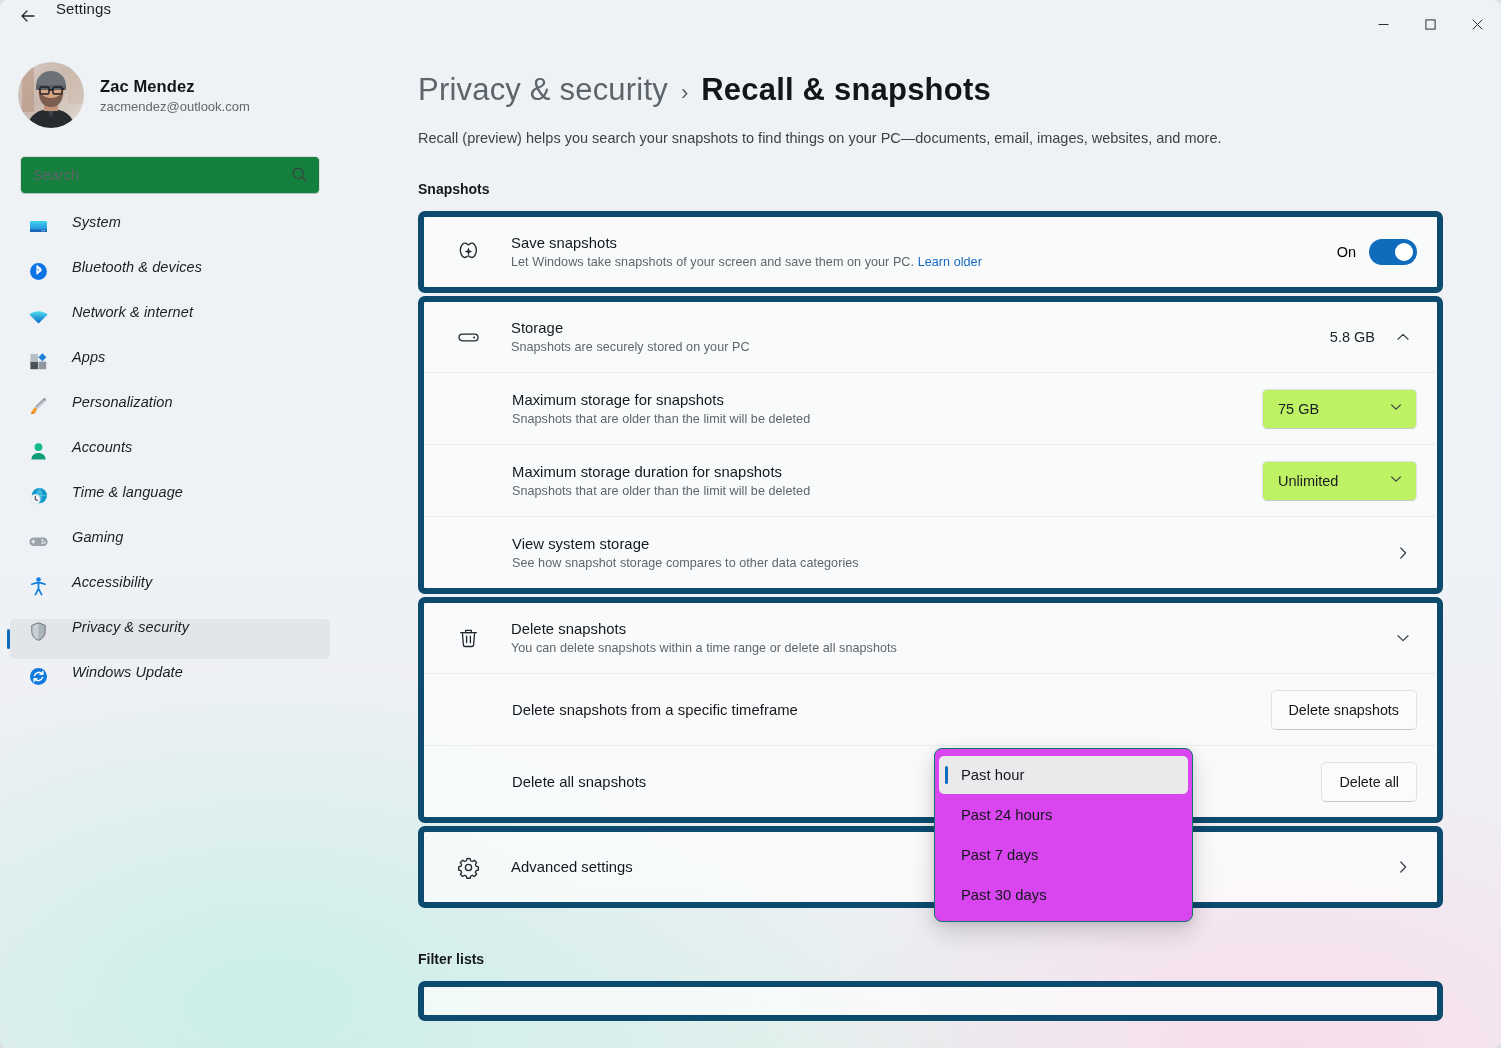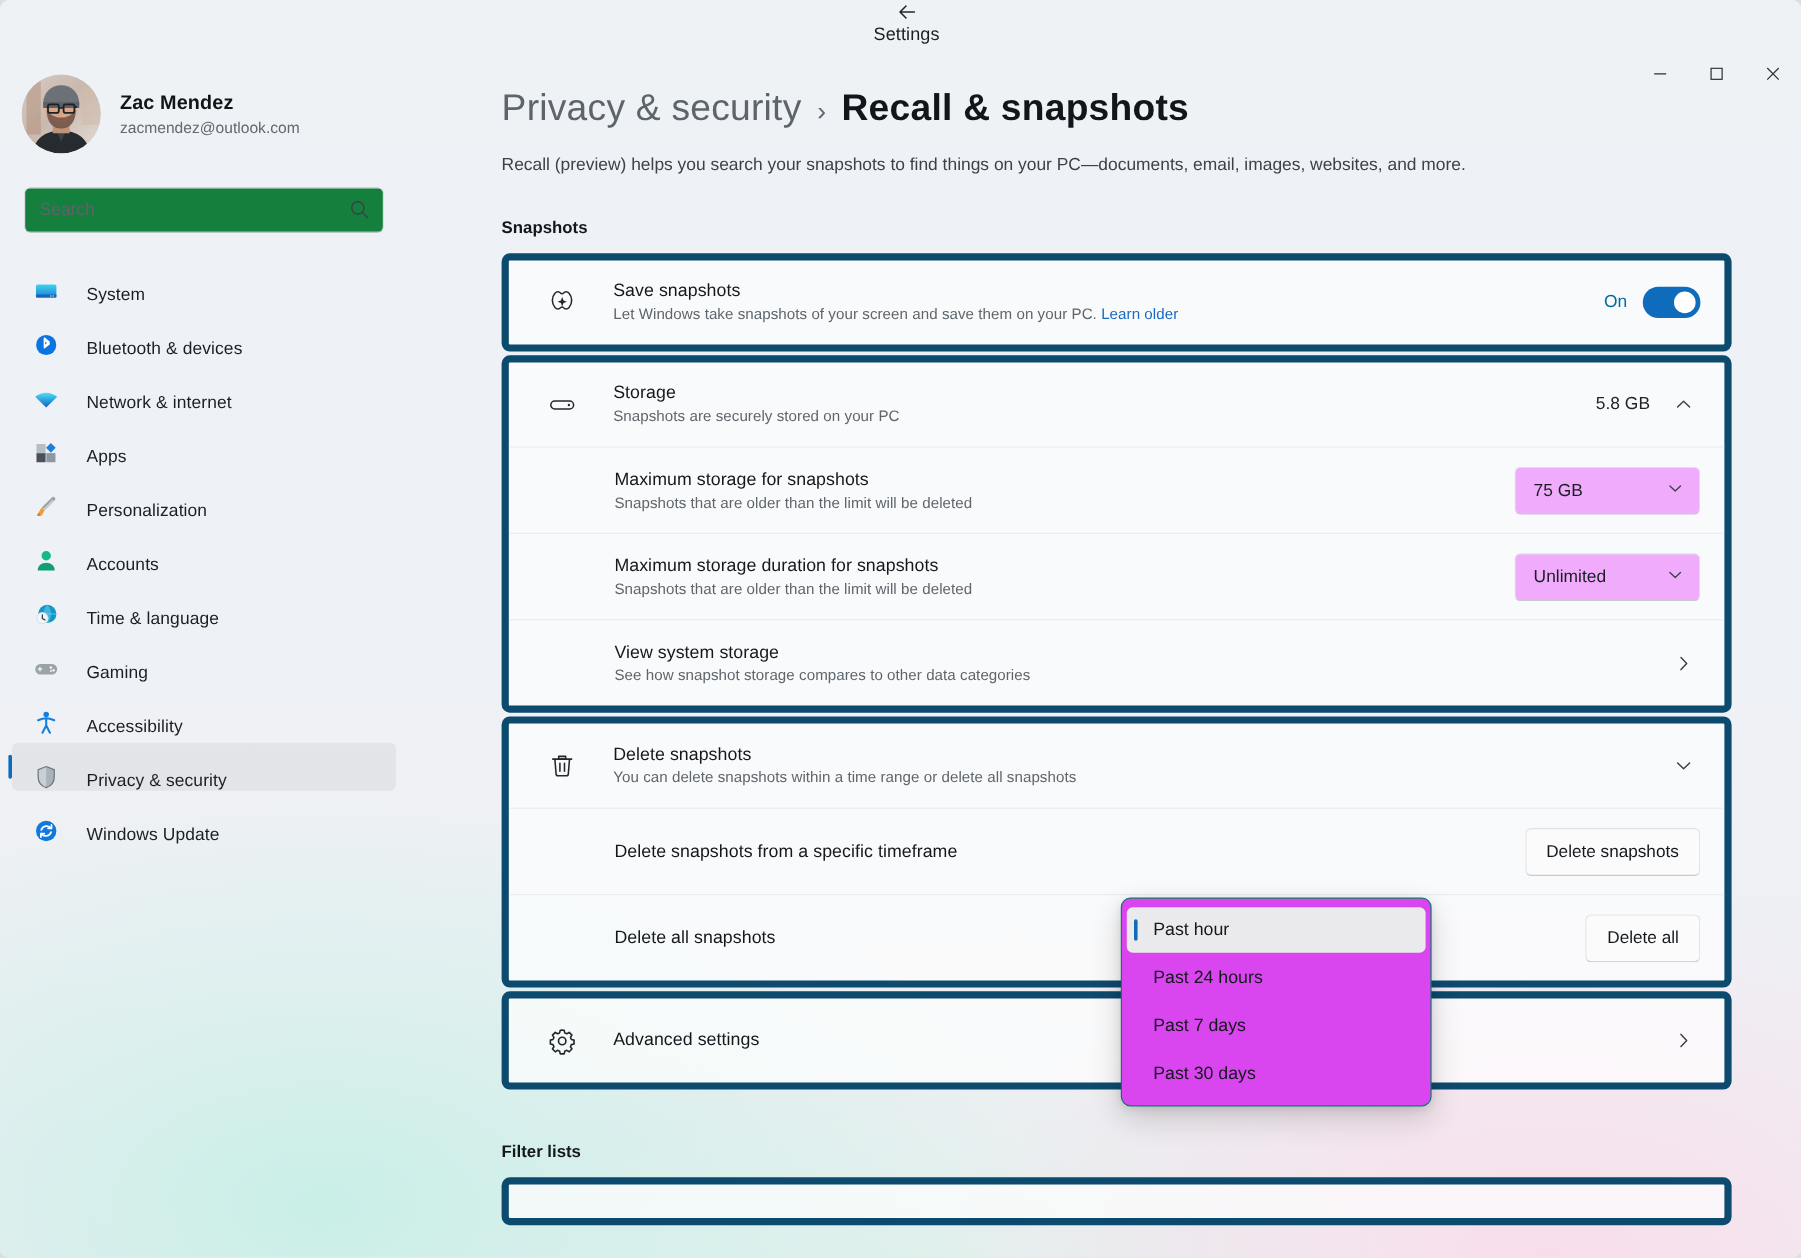--- a/index.html
+++ b/index.html
@@ -29,23 +29,22 @@
       radial-gradient(800px 460px at 86% 100%, rgba(255,205,226,0.50), rgba(255,205,226,0) 62%),
       radial-gradient(700px 420px at 52% 104%, rgba(200,245,225,0.35), rgba(200,245,225,0) 60%),
       linear-gradient(180deg, #eef2f5 0%, #eef1f5 55%, #f0eef3 100%);
     pointer-events: none;
   }
 
   
   #titlebar {
     position: absolute; left: 0; top: 0;
     width: 1501px; height: 48px;
-    display: flex; align-items: center;
+    display: flex; align-items: flex-start;
     z-index: 30;
-    flex-direction: column;
   }
   .back-btn {
     width: 36px; height: 32px;
     margin-left: 10px;
     display: flex; align-items: center; justify-content: center;
     border-radius: 5px;
     color: #23272b;
   }
   .win-title {
     font-size: 15px; color: #1b1f23;
@@ -98,24 +97,25 @@
     padding: 0 34px 0 12px; width: 100%; height: 100%;
   }
   #search-input::placeholder { color: #5d646a; }
   .search-icon { position: absolute; right: 11px; top: 9px; color: #3a4046; }
 
   #nav { margin-top: 20px; padding: 0 10px 0 10px; }
   .nav-item {
     position: relative;
     height: 40px;
     margin: 5px 0;
-    display: flex; align-items: flex-end;
+    display: flex; align-items: flex-start;
     border-radius: 5px;
     padding-left: 16px;
     cursor: default;
+    font-style: italic;
   }
   .nav-item.active { background: rgba(0,0,0,0.047); }
   .nav-item.active::before {
     content: "";
     position: absolute; left: -3px; top: 10px;
     width: 3px; height: 20px;
     background: #0f6cbd; border-radius: 2px;
   }
   .nav-ico {
     width: 24px; height: 24px; flex: none;
@@ -180,35 +180,35 @@
   .row-sub { font-size: 12.6px; color: #5e666c; margin-top: 4px; letter-spacing: 0.05px; }
   .row-sub a { color: #1668c1; text-decoration: none; }
   .row-right { display: flex; align-items: center; flex: none; gap: 14px; }
 
   .val-text { font-size: 14.5px; color: #20252a; }
 
   .chev { color: #3b4248; display: flex; align-items: center; justify-content: center; width: 28px; }
 
   
   .toggle-wrap { display: flex; align-items: center; gap: 13px; }
-  .toggle-label { font-size: 14.5px; color: #0369a1; }
+  .toggle-label { font-size: 14.5px; color: #000000; }
   .toggle {
     width: 48px; height: 26px; border-radius: 13px;
     background: #0f6cbd; position: relative; flex: none;
   }
   .toggle .knob {
     position: absolute; right: 4px; top: 4px;
     width: 18px; height: 18px; border-radius: 50%;
     background: #ffffff;
   }
 
   
   .combo {
     height: 40px; min-width: 155px;
-    background: #f0abfc;
+    background: #bef264;
     border: 1px solid #dfe1e4;
     border-bottom-color: #c8cbce;
     border-radius: 5px;
     display: flex; align-items: center; justify-content: space-between;
     padding: 0 13px 0 15px;
     font-size: 14.5px; color: #191d21;
   }
   .combo .cv { white-space: nowrap; }
   .combo .cc { color: #3d4449; margin-left: 18px; }
 

